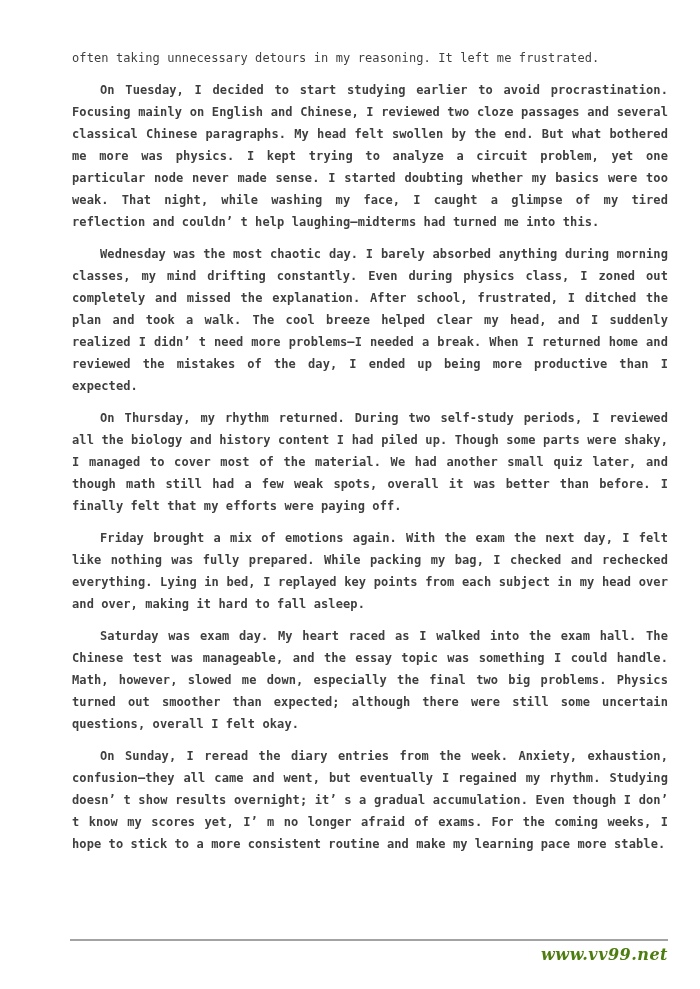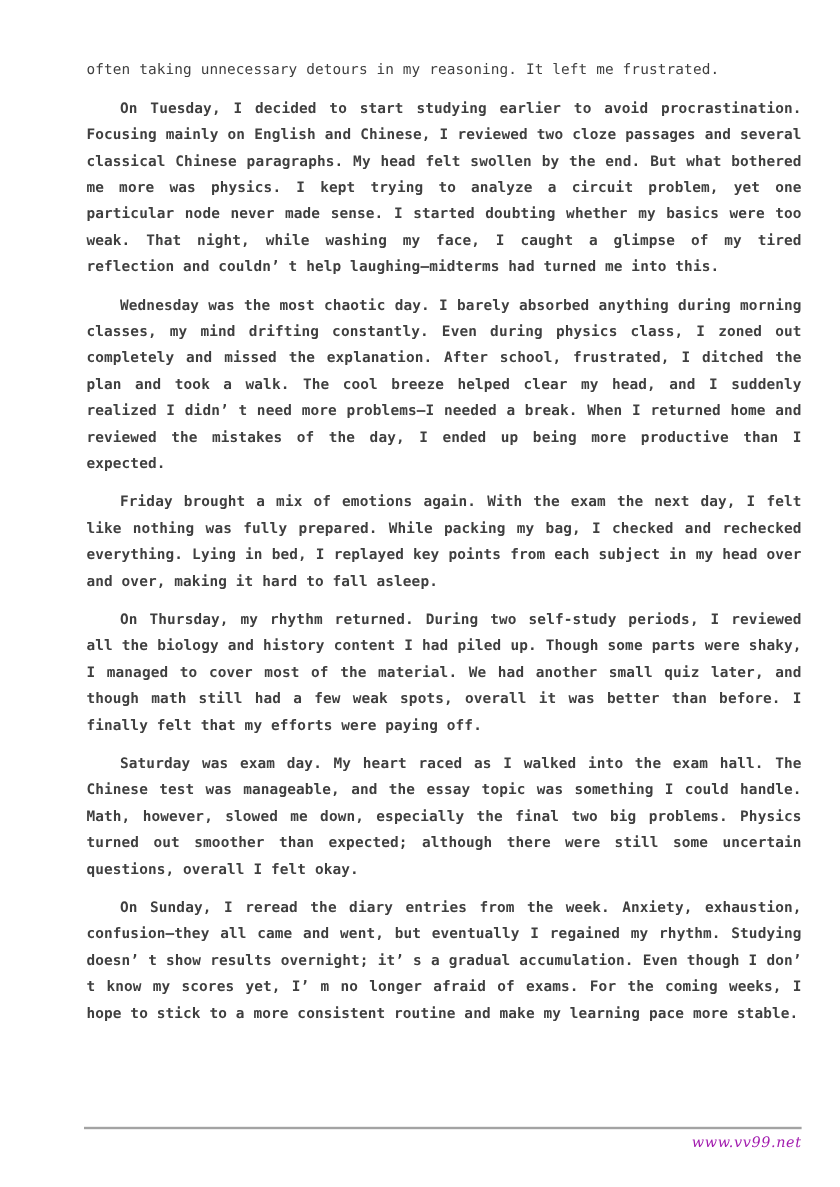--- a/index.html
+++ b/index.html
@@ -57,36 +57,37 @@
     width: 598px;
     height: 2px;
     background: #a3a3a3;
   }
   .footer-url {
     position: absolute;
     right: 52px;
     top: 945px;
     font-family: "DejaVu Serif", "Liberation Serif", serif;
     font-style: italic;
-    font-size: 12px;
-    color: #a21caf;
+    font-size: 16px;
+    color: #4d7c0f;
     letter-spacing: 0.5px;
+    font-weight: bold;
   }
 </style>
 </head>
 <body>
 
 <div class="page">
 
   <div class="essay">
     <p>often taking unnecessary detours in my reasoning. It left me frustrated.</p>
     <p class="indent">On Tuesday, I decided to start studying earlier to avoid procrastination. Focusing mainly on English and Chinese, I reviewed two cloze passages and several classical Chinese paragraphs. My head felt swollen by the end. But what bothered me more was physics. I kept trying to analyze a circuit problem, yet one particular node never made sense. I started doubting whether my basics were too weak. That night, while washing my face, I caught a glimpse of my tired reflection and couldn’ t help laughing—midterms had turned me into this.</p>
     <p class="indent">Wednesday was the most chaotic day. I barely absorbed anything during morning classes, my mind drifting constantly. Even during physics class, I zoned out completely and missed the explanation. After school, frustrated, I ditched the plan and took a walk. The cool breeze helped clear my head, and I suddenly realized I didn’ t need more problems—I needed a break. When I returned home and reviewed the mistakes of the day, I ended up being more productive than I expected.</p>
+    <p class="indent">On Thursday, my rhythm returned. During two self-study periods, I reviewed all the biology and history content I had piled up. Though some parts were shaky, I managed to cover most of the material. We had another small quiz later, and though math still had a few weak spots, overall it was better than before. I finally felt that my efforts were paying off.</p>
     <p class="indent">Friday brought a mix of emotions again. With the exam the next day, I felt like nothing was fully prepared. While packing my bag, I checked and rechecked everything. Lying in bed, I replayed key points from each subject in my head over and over, making it hard to fall asleep.</p>
-    <p class="indent">On Thursday, my rhythm returned. During two self-study periods, I reviewed all the biology and history content I had piled up. Though some parts were shaky, I managed to cover most of the material. We had another small quiz later, and though math still had a few weak spots, overall it was better than before. I finally felt that my efforts were paying off.</p>
     <p class="indent">Saturday was exam day. My heart raced as I walked into the exam hall. The Chinese test was manageable, and the essay topic was something I could handle. Math, however, slowed me down, especially the final two big problems. Physics turned out smoother than expected; although there were still some uncertain questions, overall I felt okay.</p>
     <p class="indent">On Sunday, I reread the diary entries from the week. Anxiety, exhaustion, confusion—they all came and went, but eventually I regained my rhythm. Studying doesn’ t show results overnight; it’ s a gradual accumulation. Even though I don’ t know my scores yet, I’ m no longer afraid of exams. For the coming weeks, I hope to stick to a more consistent routine and make my learning pace more stable.</p>
   </div>
 
 
   <div class="footer-rule"></div>
 
   <div class="footer-url">www.vv99.net</div>
 
 </div>

